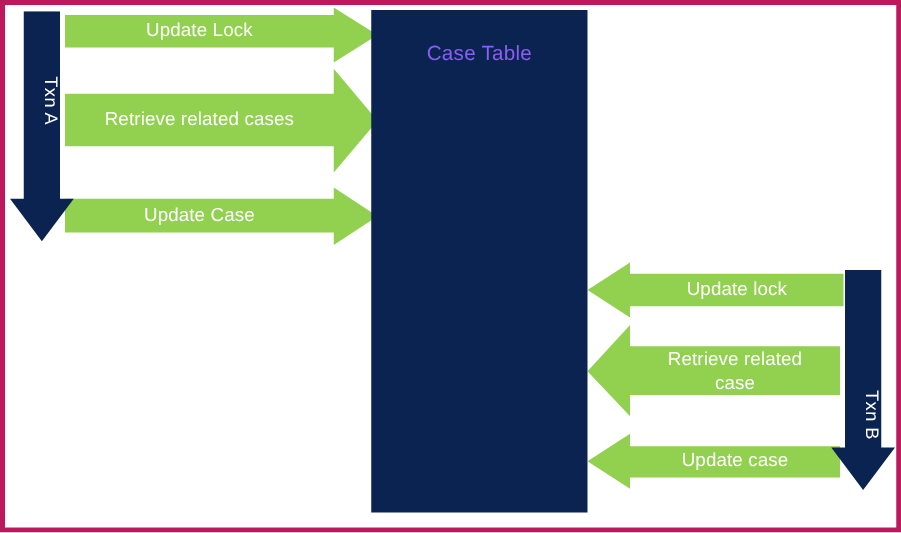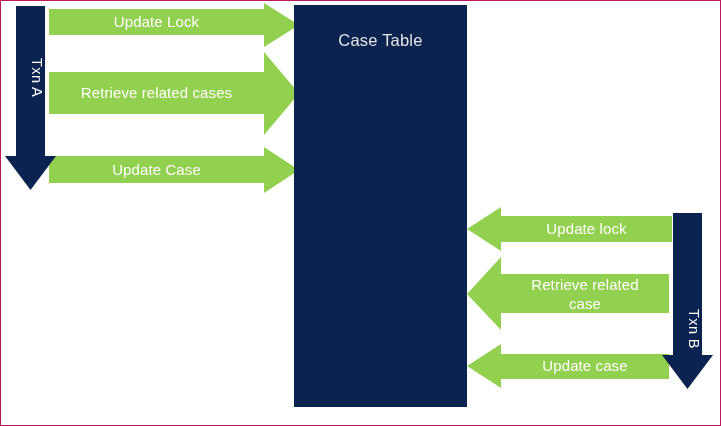--- a/index.html
+++ b/index.html
@@ -11,42 +11,42 @@
   body {
     font-family: "Liberation Sans", sans-serif;
   }
 
   #diagram-canvas {
     position: relative;
     width: 721px;
     height: 426px;
     background: #ffffff;
     box-sizing: border-box;
-    border: 1px solid #be185d;
+    border: 4px solid #be185d;
     overflow: hidden;
     padding-left: 48px;
   }
 
   
   .case-table-box {
     position: absolute;
     left: 293px;
     top: 4px;
     width: 173px;
     height: 402px;
     background: #0b2350;
     box-sizing: border-box;
   }
   .case-table-label {
     position: absolute;
     left: 0;
     top: 26px;
     width: 173px;
     text-align: center;
-    color: #e5e5e5;
+    color: #8b5cf6;
     font-size: 16.5px;
     font-family: "Liberation Sans", sans-serif;
     letter-spacing: .2px;
     white-space: nowrap;
   }
 
   
   .txn-arrow {
     position: absolute;
   }

